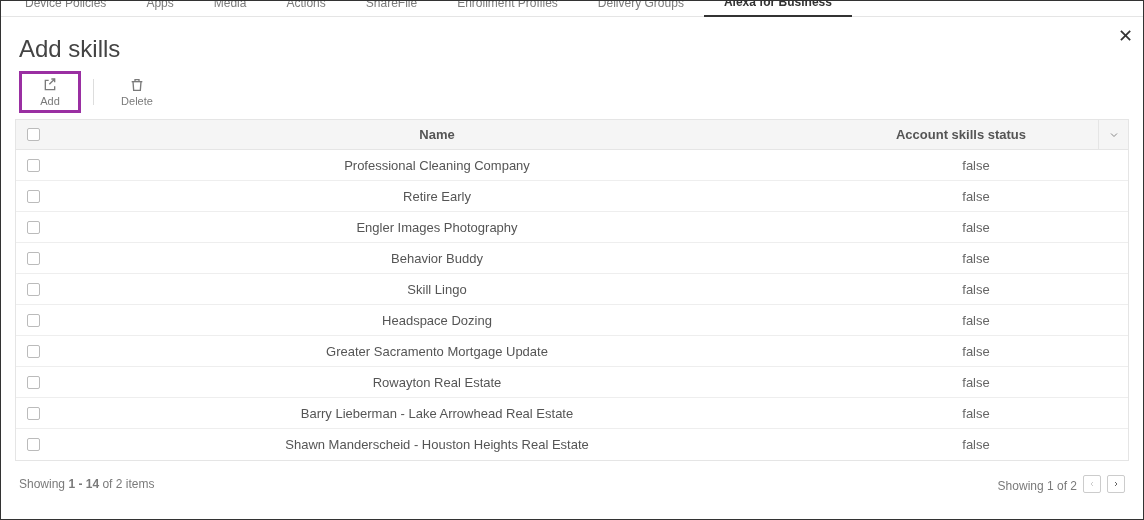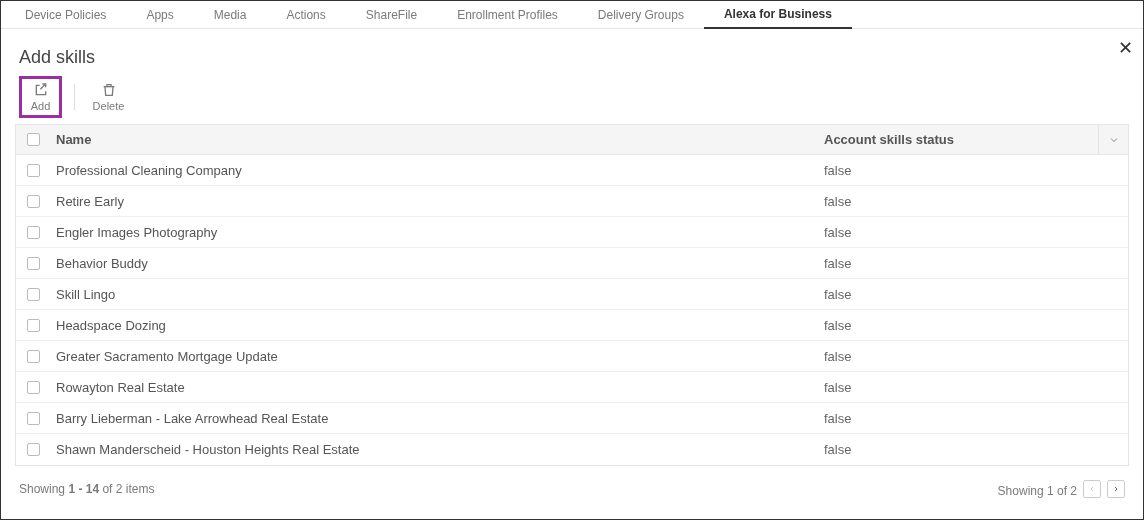--- a/index.html
+++ b/index.html
@@ -1,35 +1,35 @@
 <!DOCTYPE html>
 <html><head>
 <meta charset="utf-8">
 <style>
 * { box-sizing: border-box; margin: 0; padding: 0; }
 body { font-family: -apple-system, "Segoe UI", Arial, sans-serif; font-size: 13px; color: #333; background: #fff; }
 .frame { width: 1144px; height: 520px; border: 1px solid #333; position: relative; overflow: hidden; }
-.topnav { display: flex; align-items: flex-end; border-bottom: 1px solid #e5e5e5; height: 28px; padding: 0 4px; }
+.topnav { display: flex; align-items: flex-end; border-bottom: 1px solid #e5e5e5; height: 16px; padding: 0 4px; }
 .topnav-item { padding: 6px 20px; font-size: 12px; color: #7a7a7a; cursor: pointer; }
 .topnav-item.active { color: #333; font-weight: 600; border-bottom: 2px solid #333; margin-bottom: -1px; }
 .body { display: flex; height: calc(100% - 28px); }
 .sidebar { width: 188px; border-right: 1px solid #e5e5e5; }
 .sidebar-title { font-size: 20px; font-weight: 600; color: #333; padding: 18px 18px 14px 18px; }
 .sidebar-step { padding: 10px 18px; font-size: 13px; color: #444; cursor: pointer; border-bottom: 1px solid #f0f0f0; }
 .sidebar-step.active { background: #c7ece6; color: #0aa38f; }
 .sidebar-step.muted { color: #9a9a9a; }
 .main { flex: 1; padding: 0 14px 0 14px; position: relative; overflow: hidden; }
 .close-x { position: absolute; top: 8px; right: 10px; font-size: 18px; color: #333; cursor: pointer; }
-.main-title { font-size: 18px; color: #444; margin: 18px 0 8px 4px; }
+.main-title { font-size: 24px; color: #444; margin: 18px 0 8px 4px; }
 .toolbar { display: flex; align-items: center; gap: 6px; margin-left: 4px; margin-bottom: 6px; }
-.tbtn { display: flex; flex-direction: column; align-items: center; justify-content: center; width: 43px; height: 42px; color: #7a7a7a; font-size: 11px; cursor: pointer; }
+.tbtn { display: flex; flex-direction: column; align-items: center; justify-content: center; width: 62px; height: 42px; color: #7a7a7a; font-size: 11px; cursor: pointer; }
 .tbtn svg { width: 16px; height: 16px; margin-bottom: 2px; }
 .tbtn.highlight { border: 3px solid #9a2fa2; }
 .tsep { width: 1px; height: 26px; background: #ddd; margin: 0 6px; }
-.table { width: 100%; border: 1px solid #e5e5e5; }
+.table { width: 100%; border: 1px solid #e5e5e5; text-align: center; }
 .thead { display: flex; background: #f5f5f5; border-bottom: 1px solid #e5e5e5; height: 30px; align-items: center; }
 .th-chk { width: 34px; display: flex; justify-content: center; }
 .th-name { flex: 1; padding-left: 6px; font-weight: 600; color: #555; }
 .th-status { width: 280px; padding-left: 6px; font-weight: 600; color: #555; }
 .th-drop { width: 30px; display: flex; justify-content: center; align-items: center; border-left: 1px solid #e5e5e5; height: 100%; cursor: pointer; }
 .row { display: flex; align-items: center; height: 31px; border-bottom: 1px solid #eee; }
 .row:last-child { border-bottom: none; }
 .cell-chk { width: 34px; display: flex; justify-content: center; }
 .cell-name { flex: 1; padding-left: 6px; color: #555; }
 .cell-status { width: 310px; padding-left: 6px; color: #666; }

